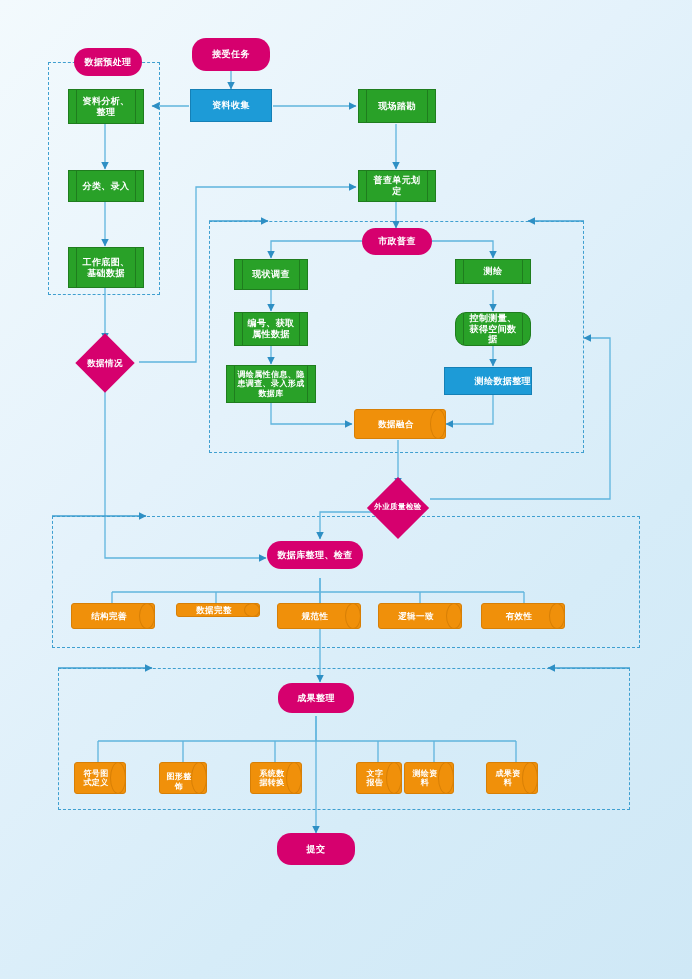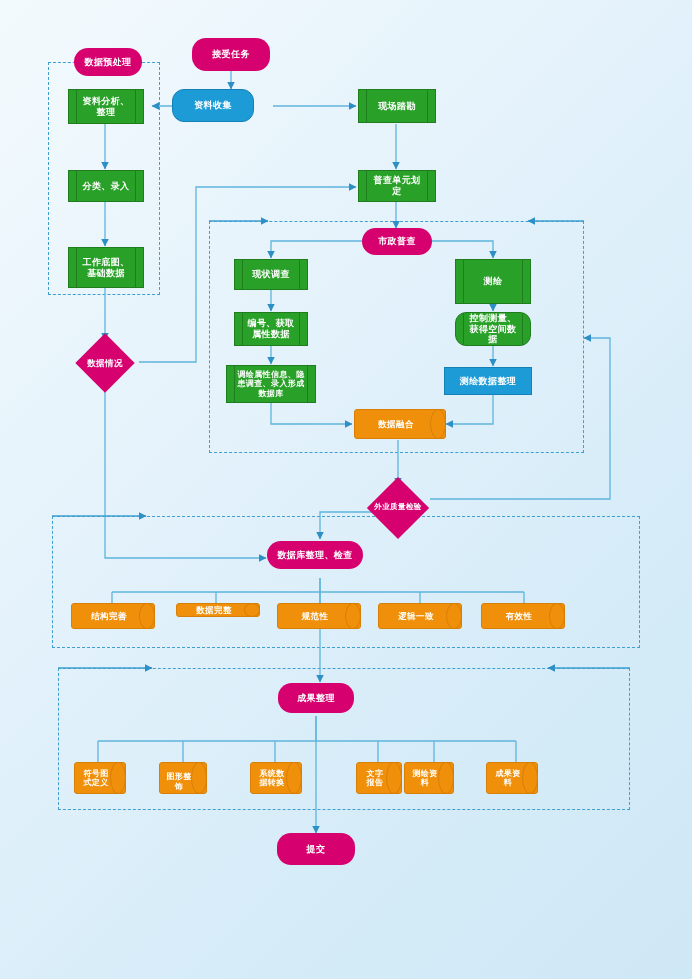--- a/index.html
+++ b/index.html
@@ -147,21 +147,21 @@
   </svg>
 
   <div class="node term" style="left:192px;top:38px;width:78px;height:33px;">
     <span>接受任务</span>
   </div>
 
   <div class="node term" style="left:74px;top:48px;width:68px;height:28px;z-index:5;">
     <span>数据预处理</span>
   </div>
 
-  <div class="node blue" style="left:172px;top:89px;width:82px;height:33px;border-radius:12px;">
+  <div class="node blue" style="left:190px;top:89px;width:82px;height:33px;">
     <span>资料收集</span>
   </div>
 
   <div class="node proc" style="left:358px;top:89px;width:78px;height:34px;">
     <span>现场踏勘</span>
   </div>
 
   <div class="node proc" style="left:68px;top:89px;width:76px;height:35px;">
     <span>资料分析、整理</span>
   </div>
@@ -192,29 +192,29 @@
   </div>
 
   <div class="node proc" style="left:234px;top:312px;width:74px;height:34px;">
     <span>编号、获取属性数据</span>
   </div>
 
   <div class="node proc" style="left:226px;top:365px;width:90px;height:38px;font-size:8px;">
     <span>调绘属性信息、隐患调查、录入形成数据库</span>
   </div>
 
-  <div class="node proc" style="left:455px;top:259px;width:76px;height:45px;">
+  <div class="node proc" style="left:455px;top:259px;width:76px;height:25px;">
     <span>测绘</span>
   </div>
 
   <div class="node proc" style="left:455px;top:312px;width:76px;height:34px;border-radius:11px;">
     <span>控制测量、获得空间数据</span>
   </div>
 
-  <div class="node blue" style="left:444px;top:367px;width:88px;height:28px;">
+  <div class="node blue" style="left:444px;top:367px;width:88px;height:28px;justify-content:flex-end;">
     <span>测绘数据整理</span>
   </div>
 
   <div class="node cyl" style="left:354px;top:409px;width:92px;height:30px;">
     <span class="txt">数据融合</span>
     <span class="cap"></span>
   </div>
 
   <div class="node diamond" style="left:352px;top:485px;width:92px;height:44px;">
     <span class="dshape" style="left:24px;top:1px;width:44px;height:44px;"></span>

